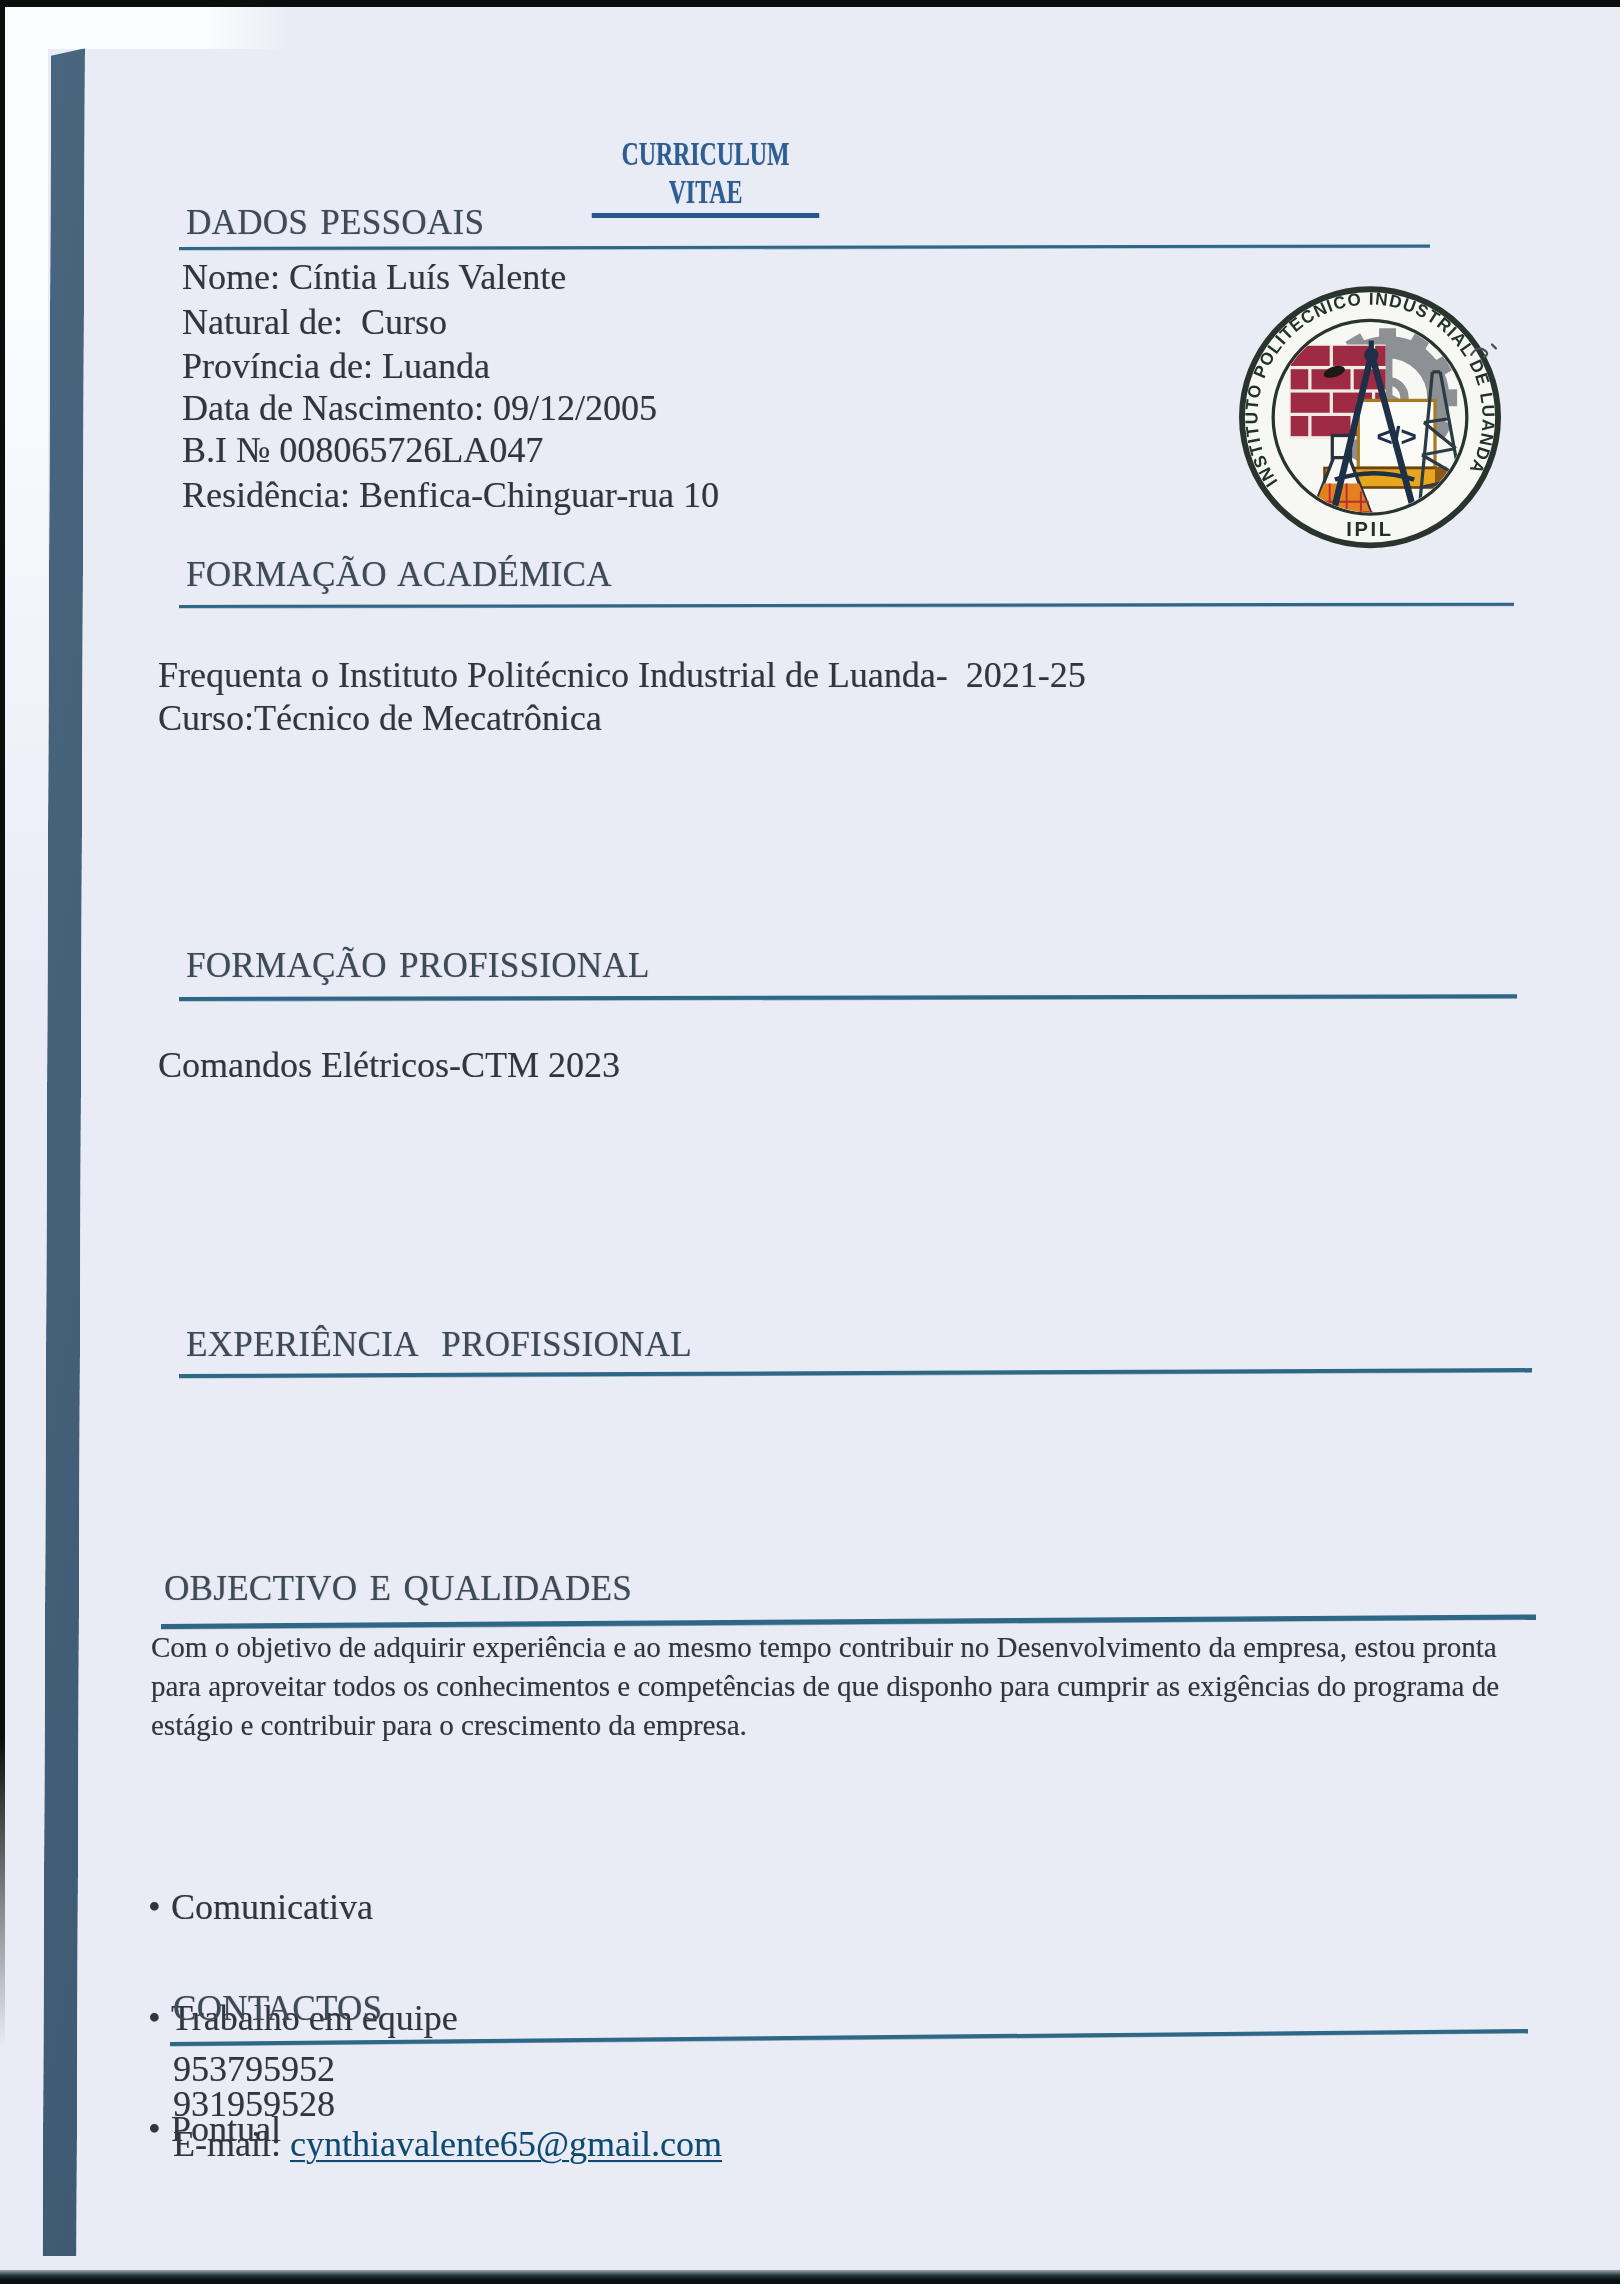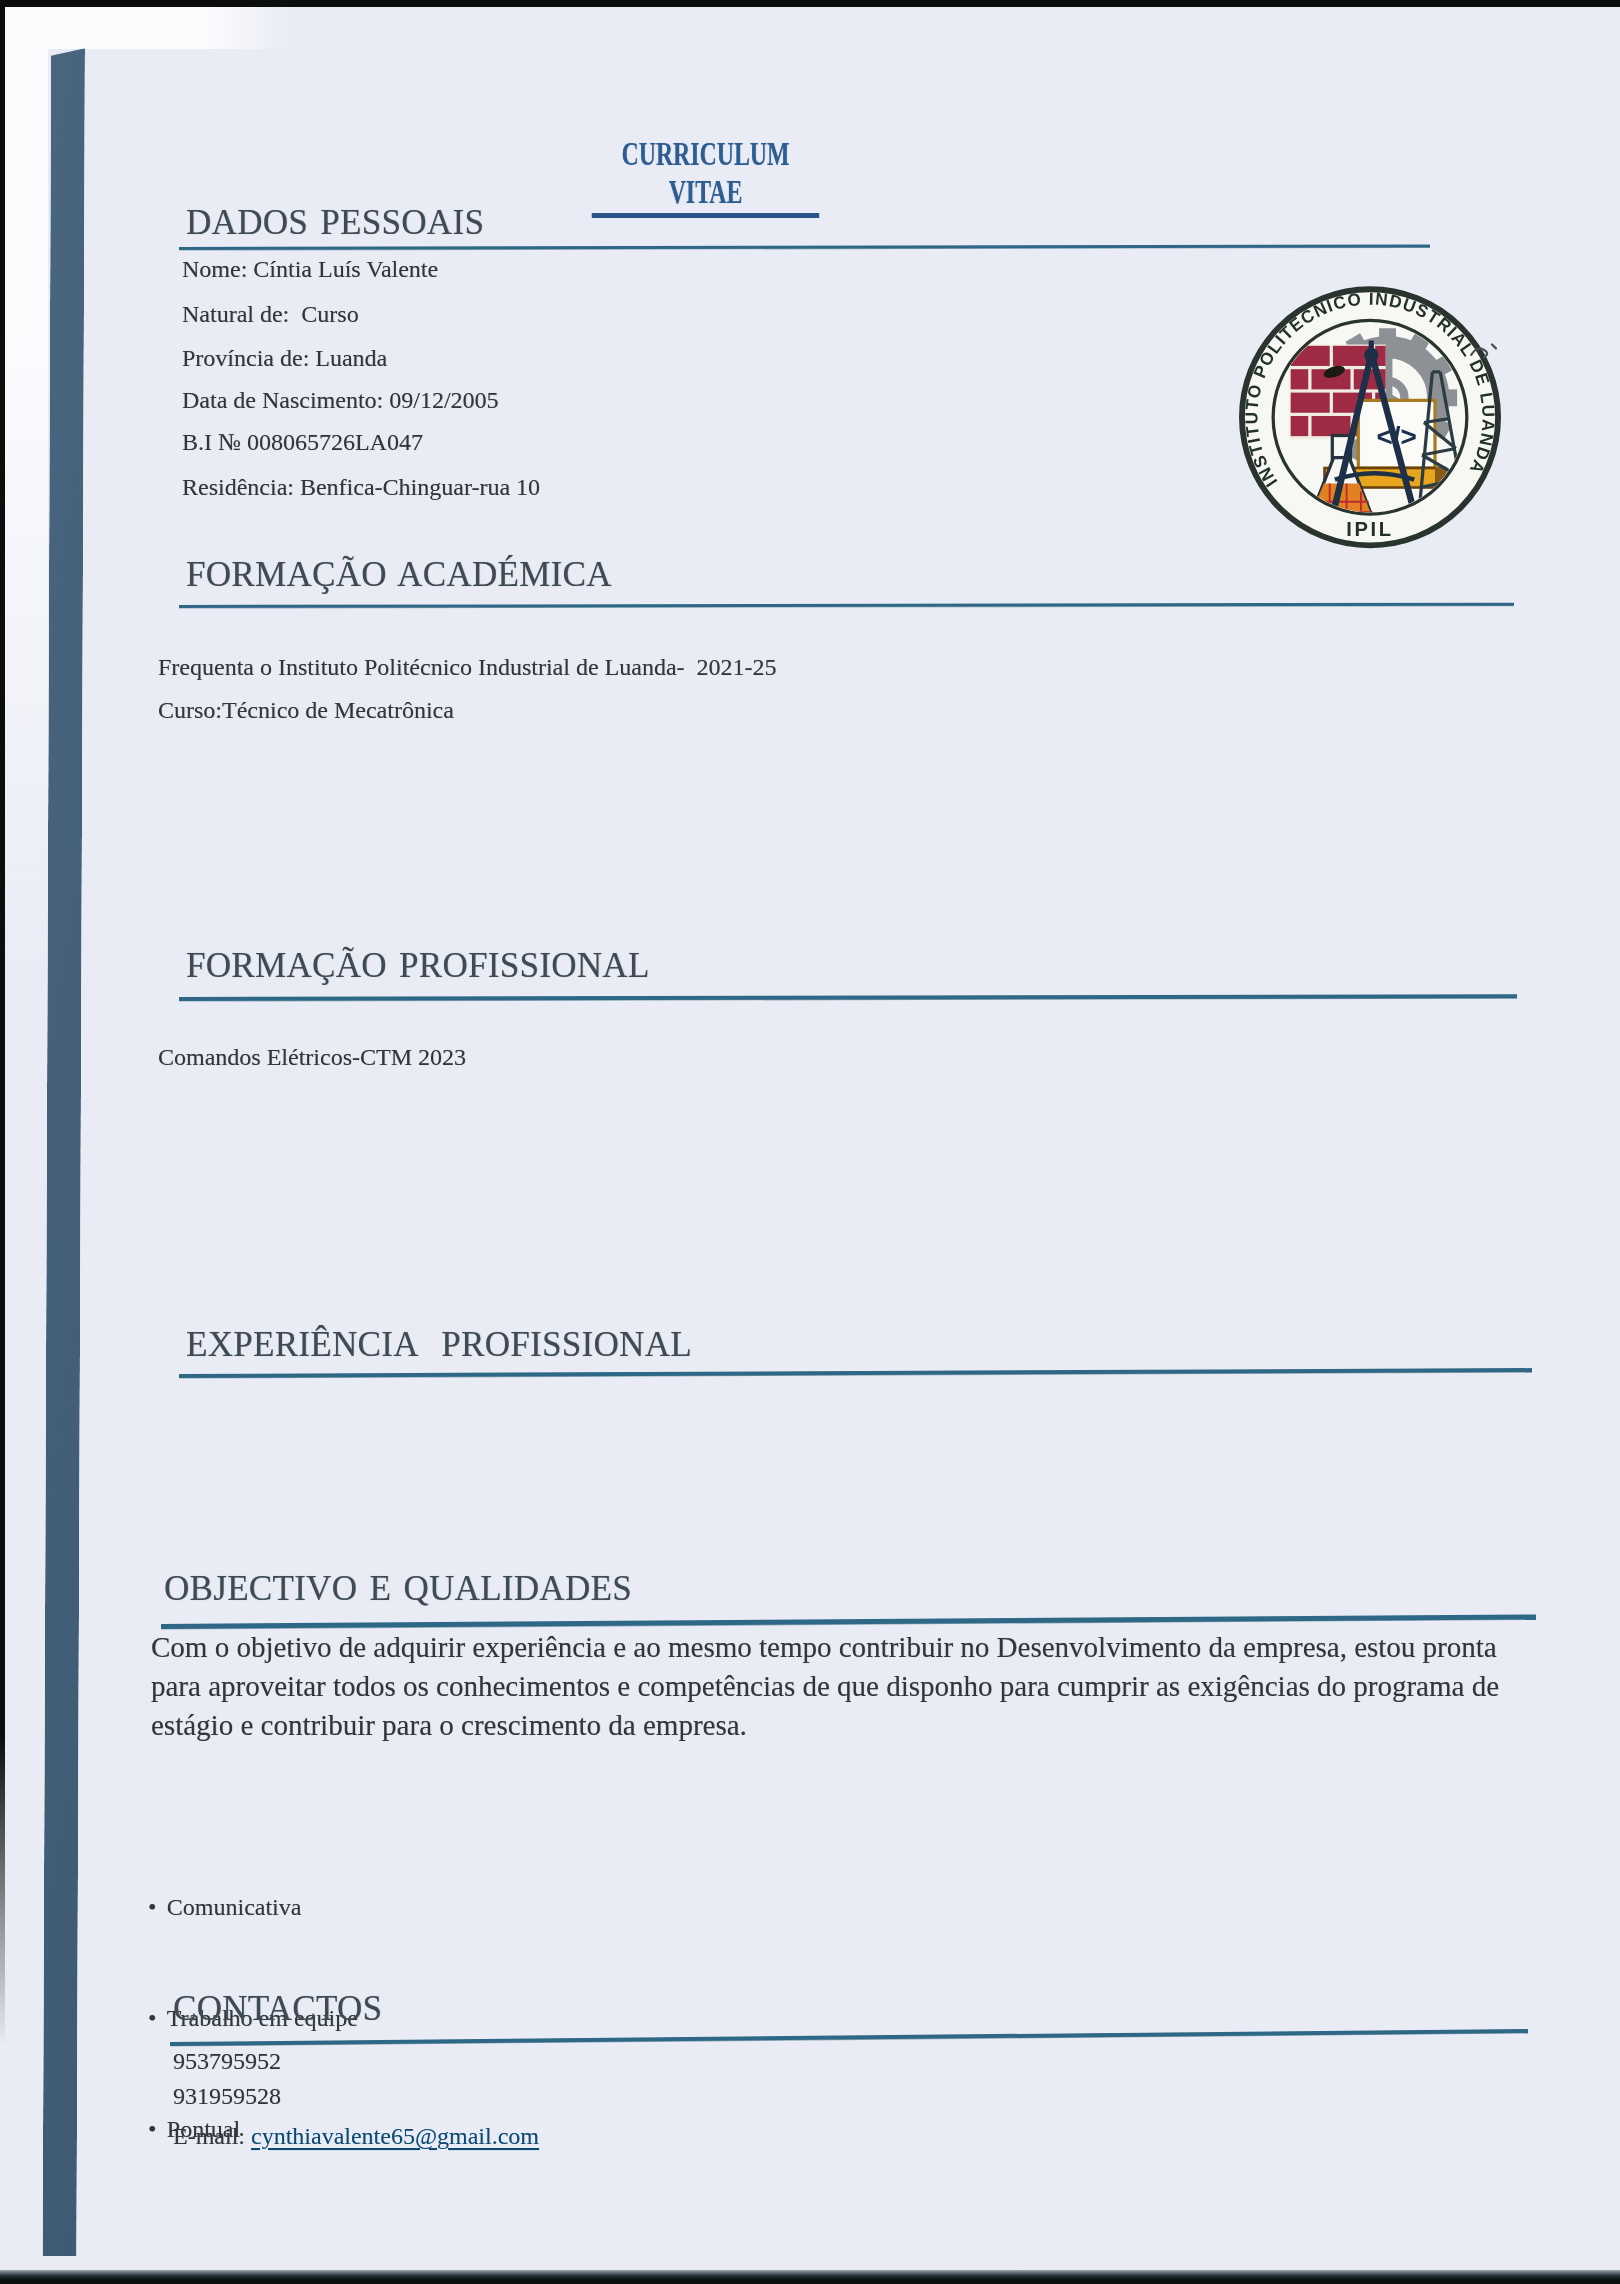--- a/index.html
+++ b/index.html
@@ -24,21 +24,21 @@
   
   .title-wrap{position:absolute;left:543px;top:135px;width:325px;text-align:center;}
   .title{display:inline-block;font-size:34px;font-weight:700;color:#2e5d92;
          transform:scaleX(.70);transform-origin:center;white-space:pre-wrap;
          border-bottom:5.2px solid #2b568c;padding:0 2.6px 1.9px;
          text-shadow:0.3px 0.3px 1px rgba(45,92,146,.45);}
   .h{position:absolute;font-size:35px;color:#3e4b54;letter-spacing:0.3px;word-spacing:3.2px;
      white-space:pre-wrap;text-shadow:0.4px 0.4px 0.9px rgba(56,66,74,.45);}
   .rule{position:absolute;background:#2e6886;transform-origin:left center;
         box-shadow:0 0.6px 0.6px rgba(40,90,115,.45);}
-  .t{position:absolute;font-size:24px;color:#30363c;white-space:pre-wrap;
+  .t{position:absolute;font-size:36px;color:#30363c;white-space:pre-wrap;
      text-shadow:0.3px 0.3px 0.7px rgba(48,54,60,.4);}
   .para{line-height:39px;width:1386px;font-size:29px;}
   .bullets{line-height:37px;}
   .bullets .b{display:block;}
   .bm{padding-right:10.4px;}
   .link{color:#0c4a6e;text-decoration:underline;text-decoration-thickness:1.9px;
         text-underline-offset:3.9px;cursor:pointer;
         text-shadow:0.3px 0.3px 0.6px rgba(42,82,200,.35);font-family:Liberation Serif, serif;}
   .seal{position:absolute;left:1227px;top:273px;width:286px;height:286px;}
   .smudge{position:absolute;left:1466px;top:338px;width:39px;height:28.6px;}

